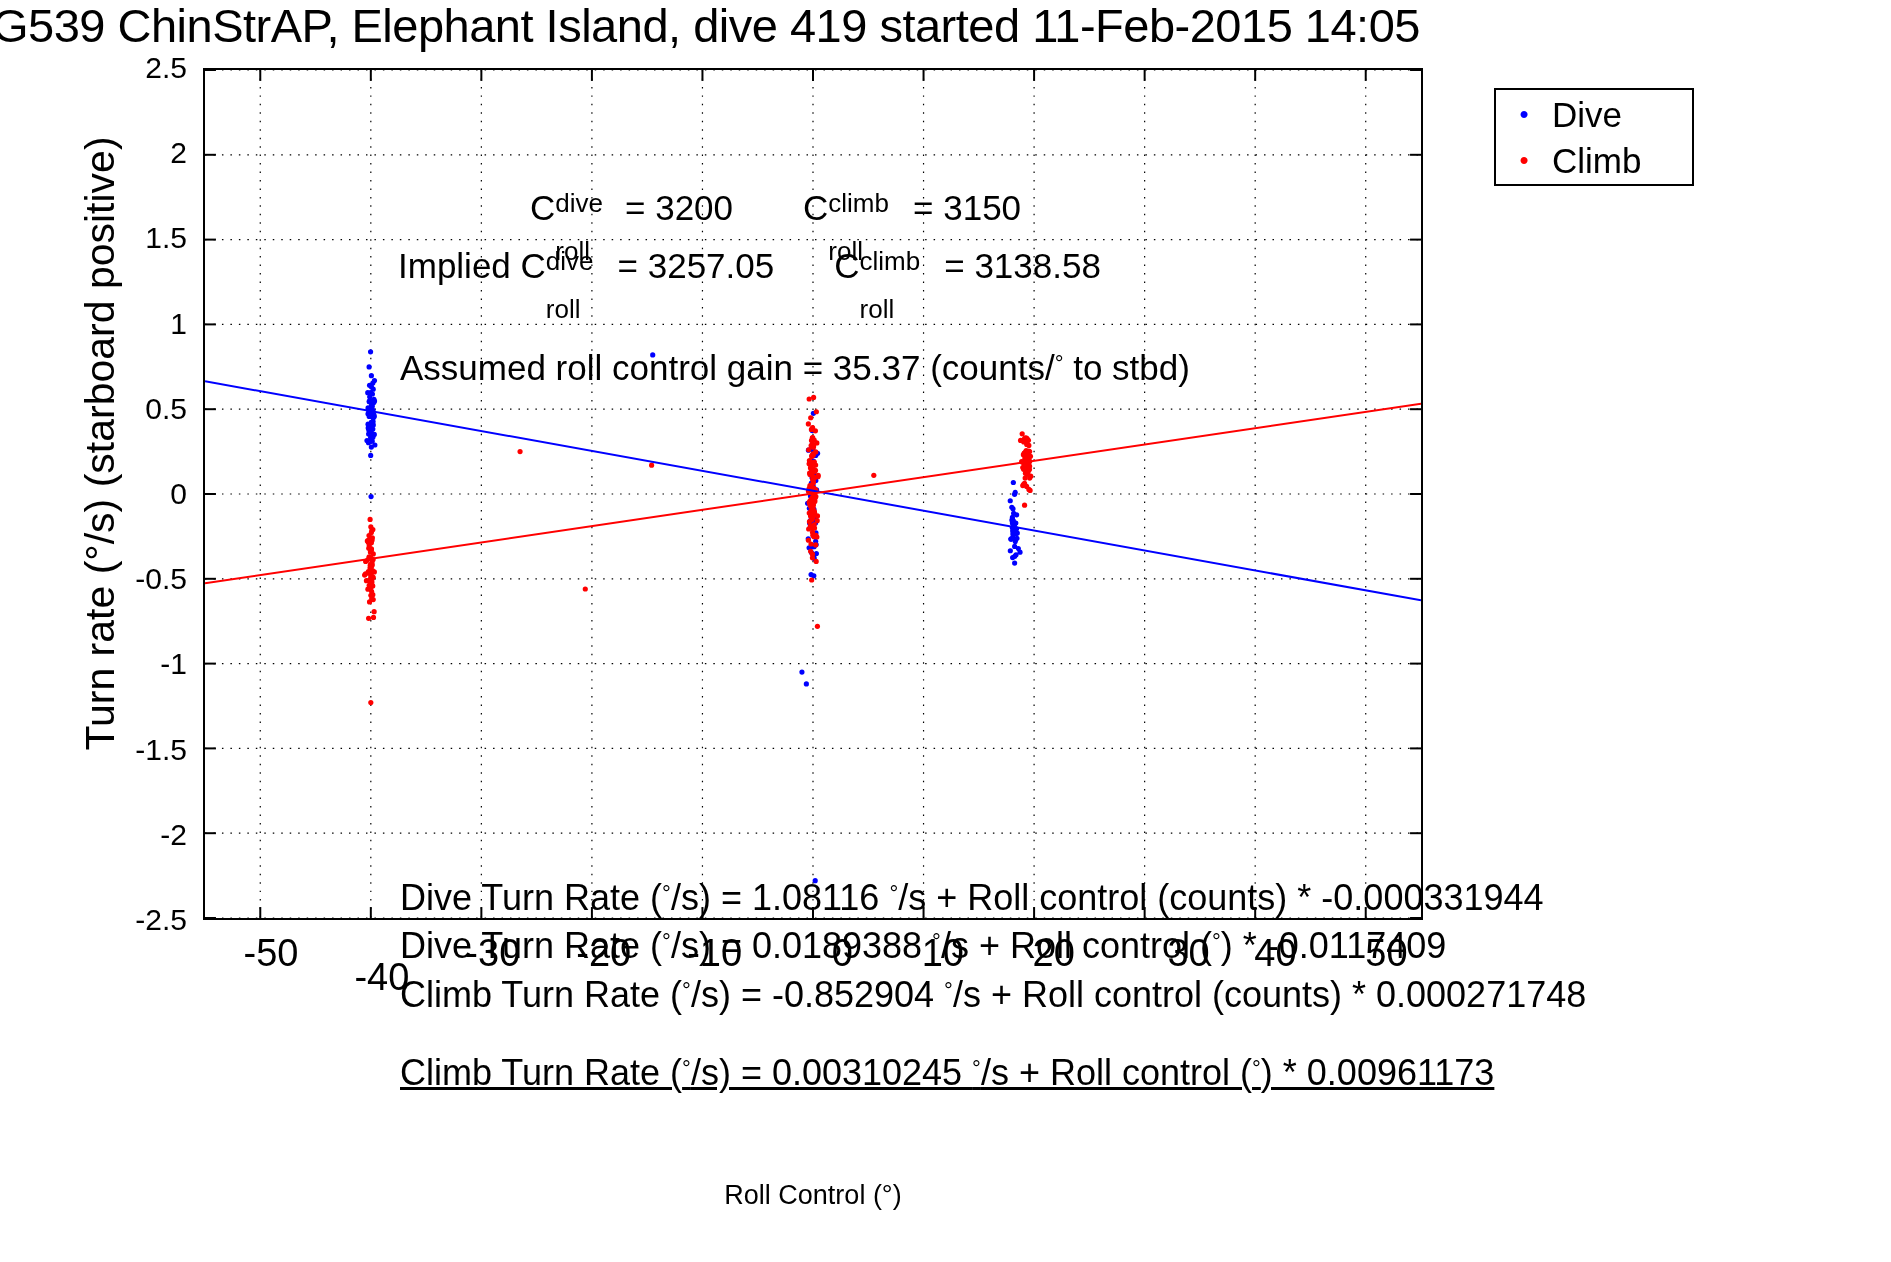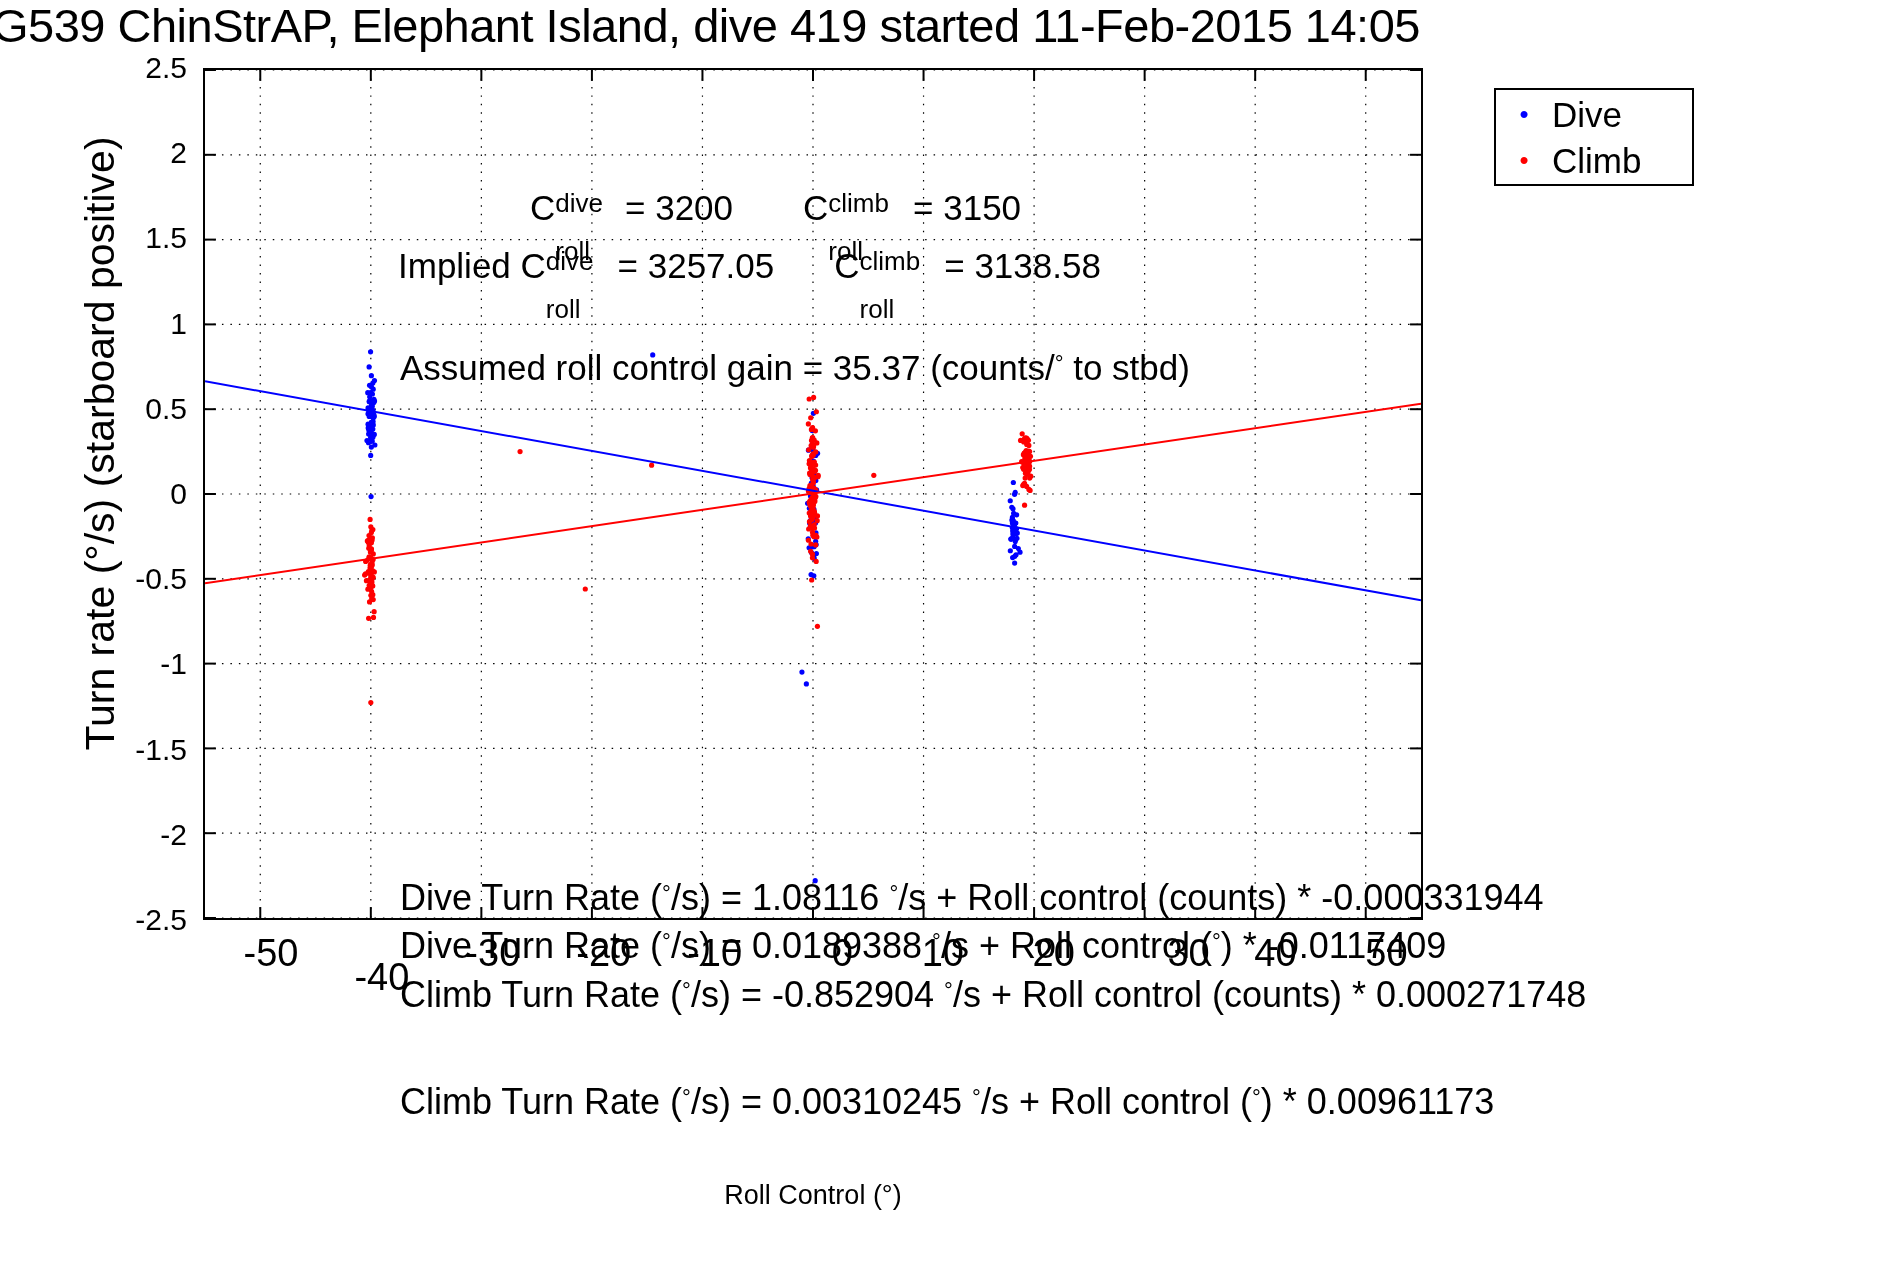--- a/index.html
+++ b/index.html
@@ -739,15 +739,15 @@
 </div>
 
 <div class="eq-line" style="left:400px; top:928px;">
   <span>Dive Turn Rate (</span><span class="deg">°</span><span>/s) = 0.0189388 </span><span class="deg">°</span><span>/s + Roll control (</span><span class="deg">°</span><span>) * -0.0117409</span>
 </div>
 
 <div class="eq-line" style="left:400px; top:977px;">
   <span>Climb Turn Rate (</span><span class="deg">°</span><span>/s) = -0.852904 </span><span class="deg">°</span><span>/s + Roll control (counts) * 0.000271748</span>
 </div>
 
-<div class="eq-line" style="left:400px; top:1084px;">
+<div class="eq-line" style="left:400px; top:1055px;text-decoration:underline;">
   <span>Climb Turn Rate (</span><span class="deg">°</span><span>/s) = 0.00310245 </span><span class="deg">°</span><span>/s + Roll control (</span><span class="deg">°</span><span>) * 0.00961173</span>
 </div>
 
 </body></html>

